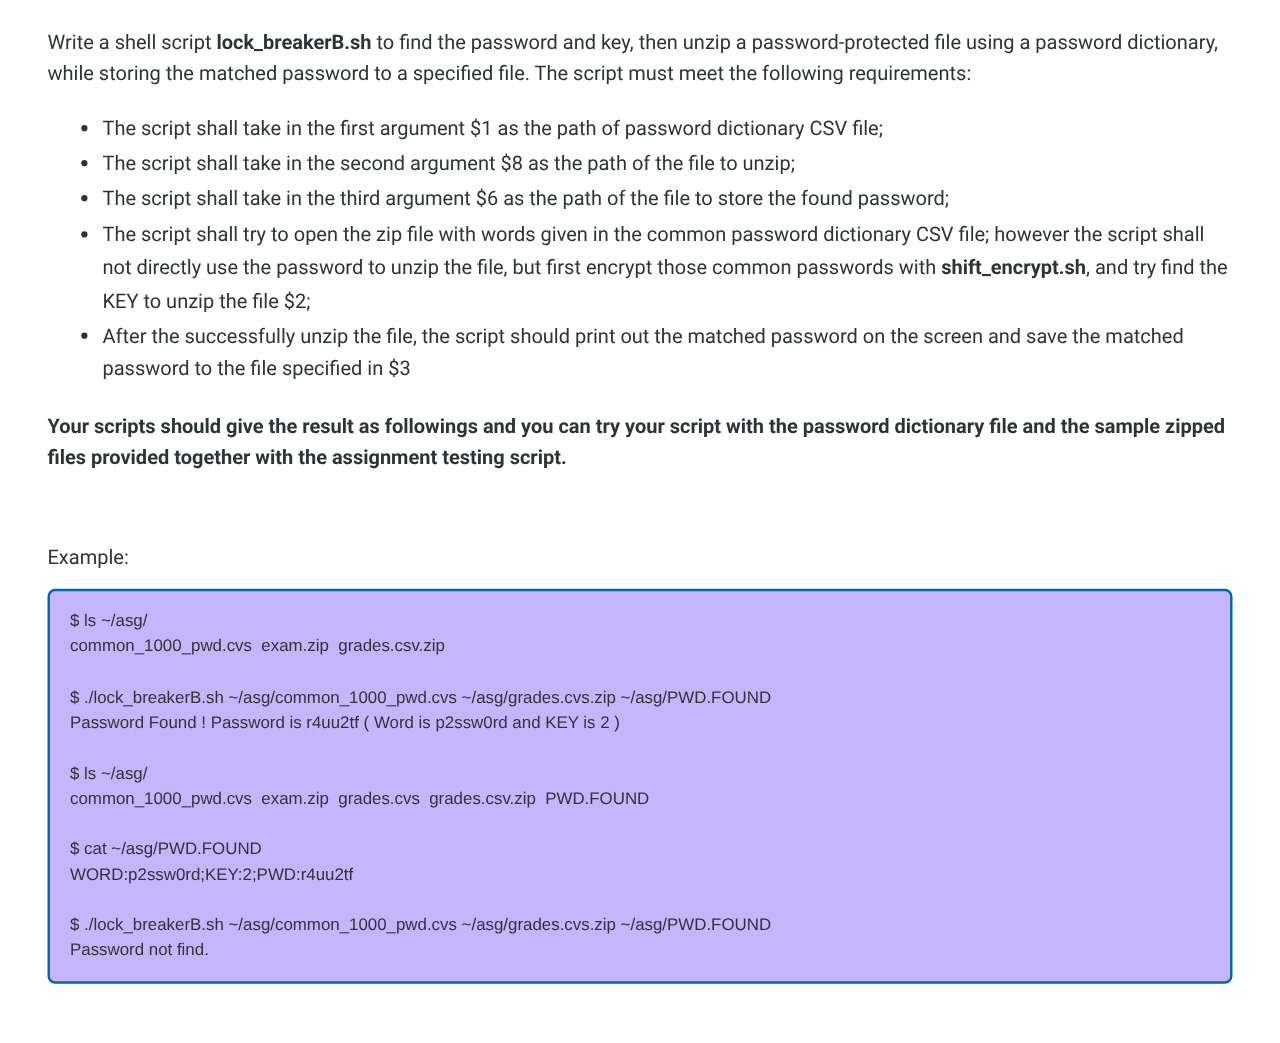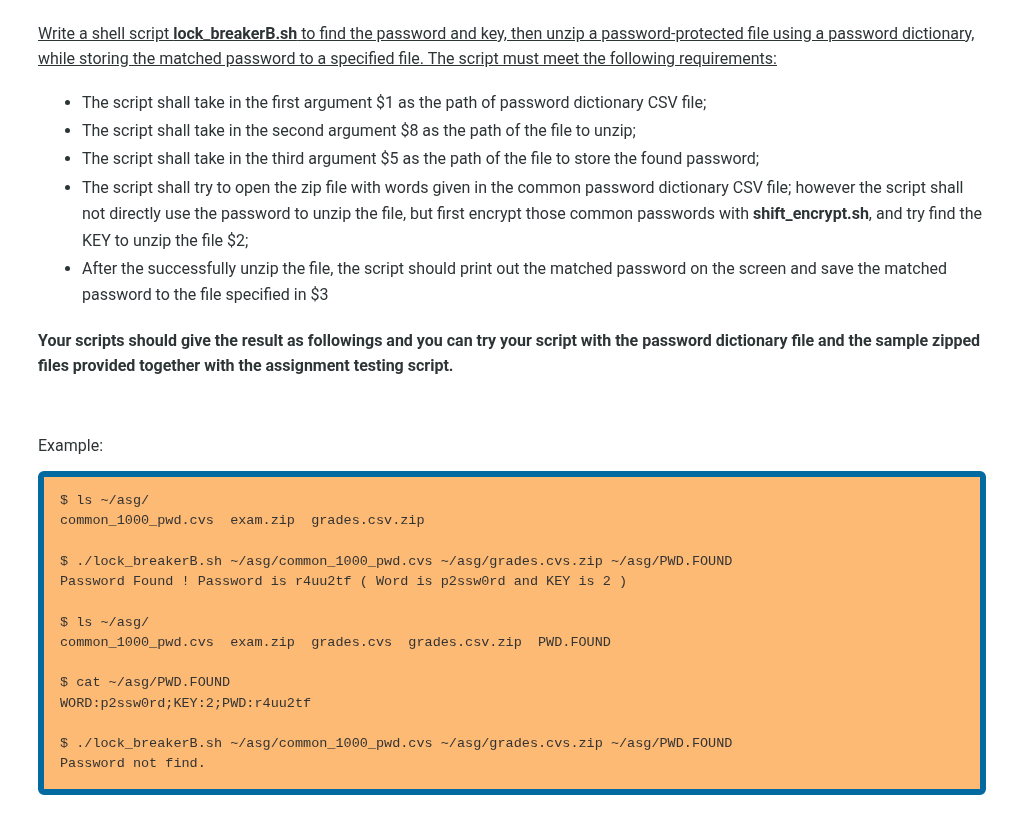--- a/index.html
+++ b/index.html
@@ -5,21 +5,21 @@
     * { box-sizing: border-box; margin: 0; padding: 0; }
     body {
       font-family: -apple-system, BlinkMacSystemFont, "Segoe UI", Roboto, Helvetica, Arial, sans-serif;
       background: #fff;
       color: #2d3436;
       padding: 22px 38px 40px 38px;
       width: 1024px;
       line-height: 1.55;
       font-size: 16px;
     }
-    .intro { margin-bottom: 18px; text-decoration: underline; }
+    .intro { margin-bottom: 18px; }
     .intro b { font-weight: 700; }
     ul.reqs {
       list-style: disc;
       padding-left: 28px;
       margin-left: 16px;
       margin-bottom: 20px;
     }
     ul.reqs li {
       margin-bottom: 2px;
       line-height: 1.65;
@@ -28,43 +28,43 @@
     .result-note {
       font-weight: 700;
       margin-bottom: 56px;
       line-height: 1.55;
     }
     .example-label {
       font-weight: 400;
       margin-bottom: 12px;
     }
     pre.code-block {
-      background: #fdba74;
-      border: 6px solid #0369a1;
+      background: #c4b5fd;
+      border: 2px solid #0369a1;
       border-radius: 6px;
       padding: 14px 16px;
-      font-family: Liberation Mono, monospace;
+      font-family: Liberation Sans, sans-serif;
       font-size: 13.5px;
       line-height: 1.5;
       white-space: pre;
       overflow-x: auto;
       color: #333;
     }
   </style>
 </head>
 <body>
 
 <p class="intro">
   <span>Write a shell script </span><b>lock_breakerB.sh</b><span> to find the password and key, then unzip a password-protected file using a password dictionary, while storing the matched password to a specified file. The script must meet the following requirements:</span>
 </p>
 
 <ul class="reqs">
   <li><span>The script shall take in the first argument $1 as the path of password dictionary CSV file;</span></li>
   <li><span>The script shall take in the second argument $8 as the path of the file to unzip;</span></li>
-  <li><span>The script shall take in the third argument $5 as the path of the file to store the found password;</span></li>
+  <li><span>The script shall take in the third argument $6 as the path of the file to store the found password;</span></li>
   <li>
     <span>The script shall try to open the zip file with words given in the common password dictionary CSV file; however the script shall not directly use the password to unzip the file, but first encrypt those common passwords with </span><b>shift_encrypt.sh</b><span>, and try find the KEY to unzip the file $2;</span>
   </li>
   <li><span>After the successfully unzip the file, the script should print out the matched password on the screen and save the matched password to the file specified in $3</span></li>
 </ul>
 
 <p class="result-note">Your scripts should give the result as followings and you can try your script with the password dictionary file and the sample zipped files provided together with the assignment testing script.</p>
 
 <p class="example-label">Example:</p>
 

